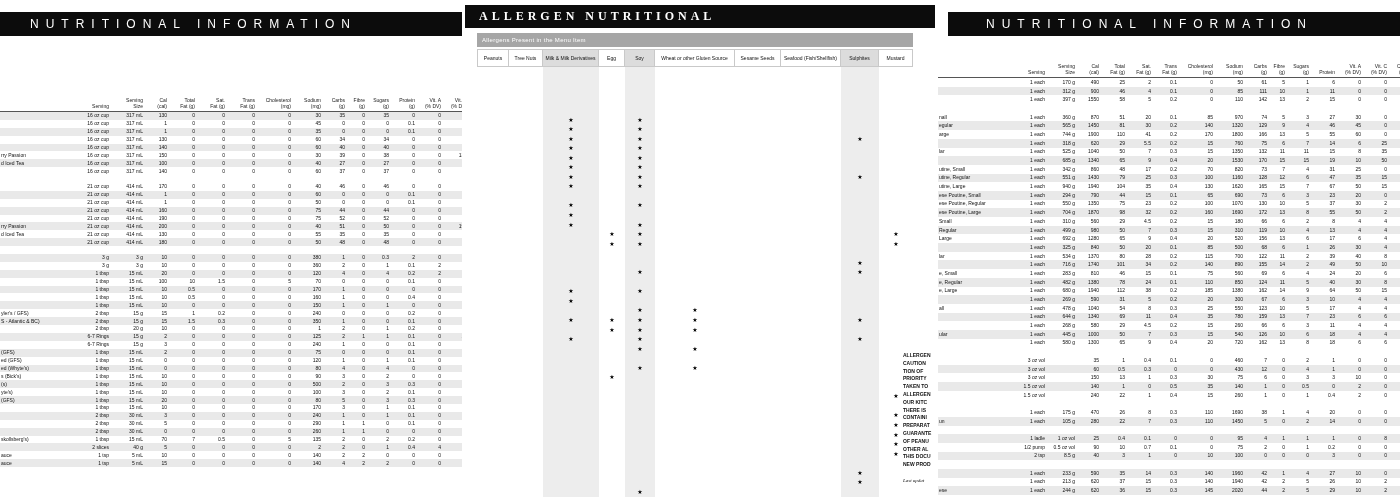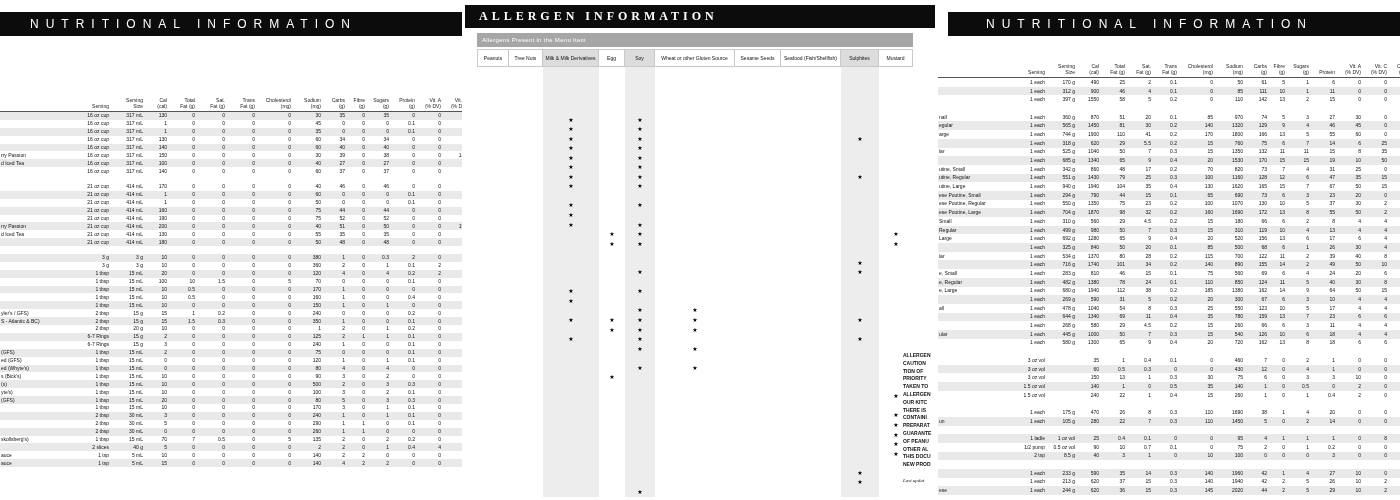--- a/index.html
+++ b/index.html
@@ -812,21 +812,21 @@
         <div class="tcell" style="width: 24px;">2</div>
         <div class="tcell" style="width: 26px;">0</div>
         <div class="tcell" style="width: 26px;">0</div>
         <div class="tcell" style="width: 26px;">0</div>
       </div>
     </div>
 </div>
 
 <div class="panel panel-mid">
   <div class="black-bar bar-mid">
-    <span class="bar-title serif">ALLERGEN INFORMATION</span>
+    <span class="bar-title serif">ALLERGEN NUTRITIONAL</span>
   </div>
   <div class="gray-bar">
     <span>Allergens Present in the Menu Item</span>
   </div>
   <div class="alg-grid" id="allergen-grid">
       <div class="alg-head">
         <div class="alg-hcell" style="width: 32px;">Peanuts</div>
         <div class="alg-hcell" style="width: 34px;">Tree Nuts</div>
         <div class="alg-hcell shade" style="width: 56px;">Milk &amp; Milk Derivatives</div>
         <div class="alg-hcell" style="width: 26px;">Egg</div>

